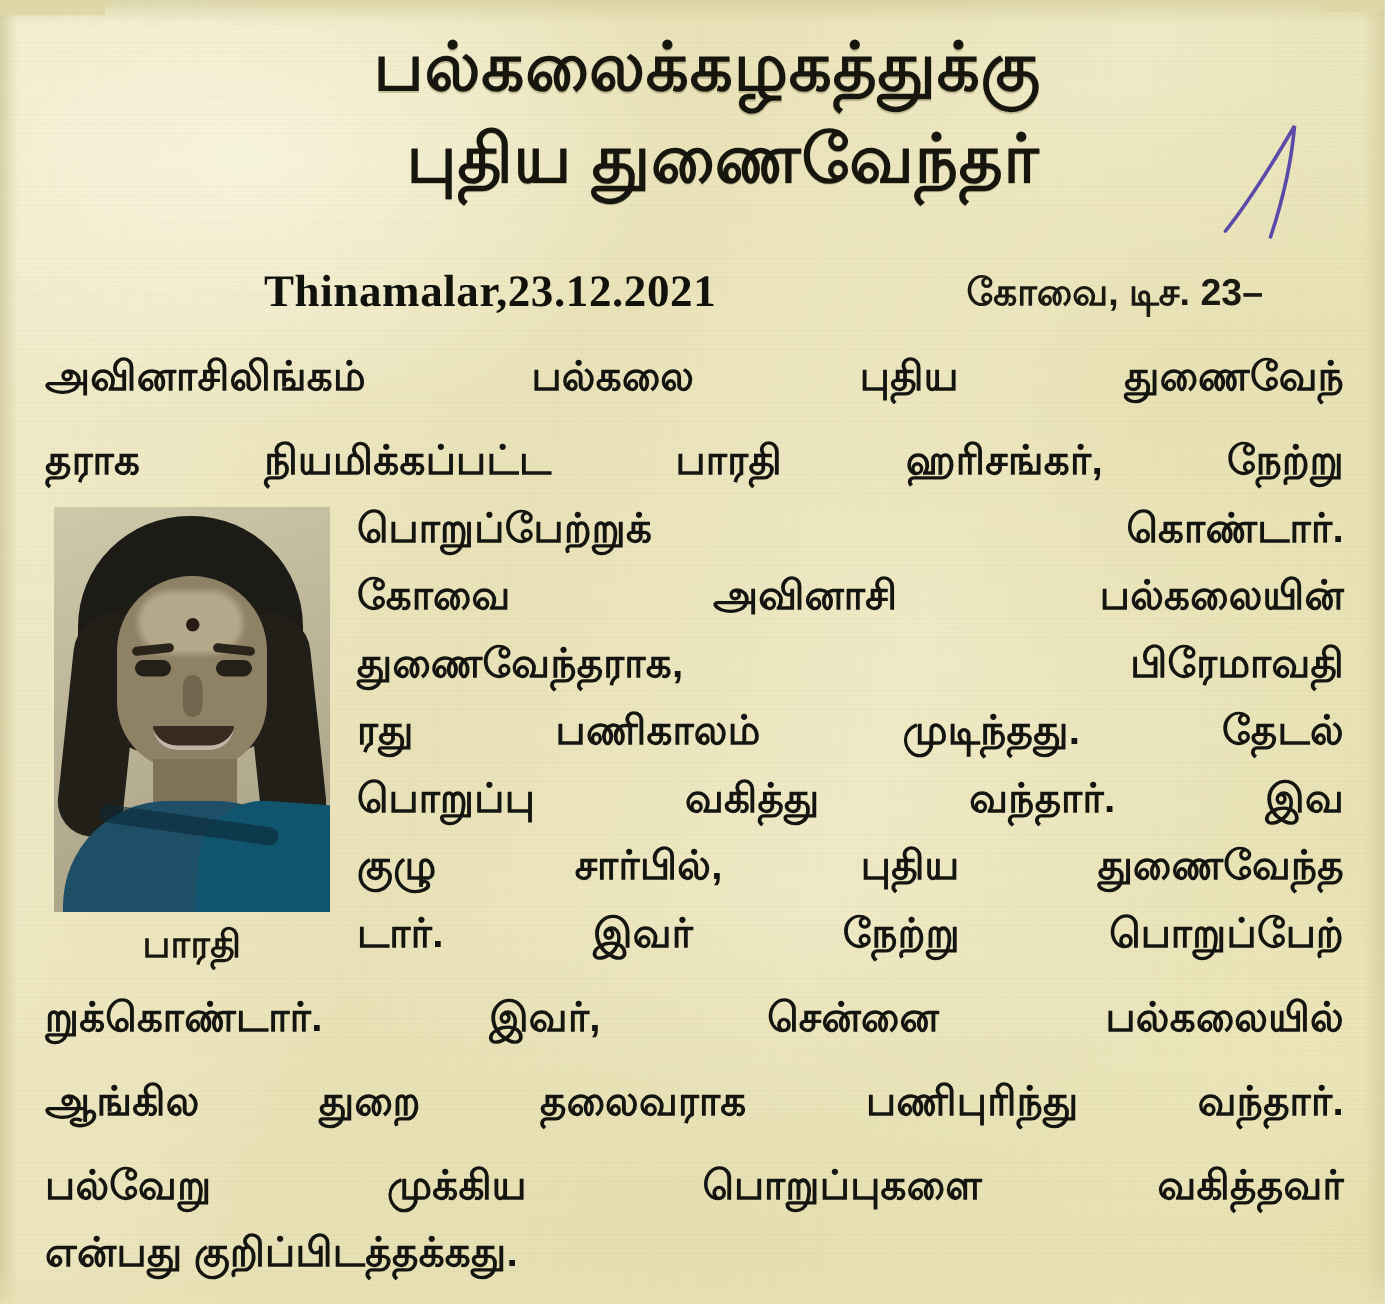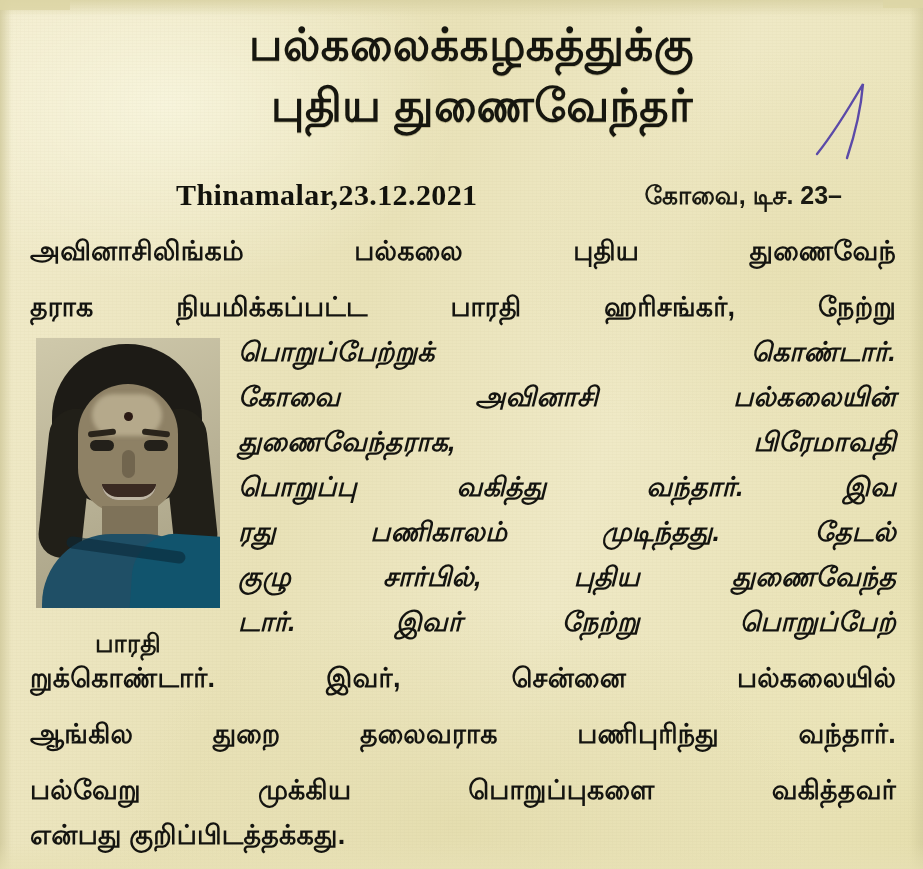--- a/index.html
+++ b/index.html
@@ -220,21 +220,21 @@
     background: #11546d;
     border-radius: 44px 0 0 0;
     transform: rotate(4deg);
   }
   .p-saree-edge {
     position: absolute; left: 30px; top: 206px; width: 120px; height: 12px;
     background: rgba(10,40,55,0.6); transform: rotate(8deg);
     border-radius: 8px;
   }
   #photo-caption {
-    margin-top: 21px;
+    margin-top: 8px;
     text-align: center;
     font-family: "Liberation Sans", sans-serif;
     font-weight: bold;
     font-size: 25px;
     color: #17170f;
     letter-spacing: 0.3px;
   }
 
   
   #body-text {
@@ -252,21 +252,20 @@
   .line {
     display: block;
     white-space: pre;
     height: 45px;
   }
   
   .line.wrap {
     padding-left: 208px;
     text-align: justify;
     text-align-last: justify;
-    font-style: italic;
   }
   .line.full {
     text-align: justify;
     text-align-last: justify;
     margin-top: 11px;
   }
   .line.last {
     text-align: center;
     text-align-last: left;
   }
@@ -320,22 +319,22 @@
     </div>
     <div id="photo-caption">பாரதி</div>
   </div>
 
   <div id="body-text">
     <span class="line full">அவினாசிலிங்கம் பல்கலை புதிய துணைவேந்</span>
     <span class="line full">தராக நியமிக்கப்பட்ட பாரதி ஹரிசங்கர், நேற்று</span>
     <span class="line wrap">பொறுப்பேற்றுக்      கொண்டார்.</span>
     <span class="line wrap">கோவை அவினாசி பல்கலையின்</span>
     <span class="line wrap">துணைவேந்தராக,      பிரேமாவதி</span>
+    <span class="line wrap">ரது பணிகாலம் முடிந்தது. தேடல்</span>
     <span class="line wrap">பொறுப்பு வகித்து வந்தார். இவ</span>
-    <span class="line wrap">ரது பணிகாலம் முடிந்தது. தேடல்</span>
     <span class="line wrap">குழு சார்பில், புதிய துணைவேந்த</span>
     <span class="line wrap">டார். இவர் நேற்று பொறுப்பேற்</span>
     <span class="line full">றுக்கொண்டார். இவர், சென்னை பல்கலையில்</span>
     <span class="line full">ஆங்கில துறை தலைவராக பணிபுரிந்து வந்தார்.</span>
     <span class="line full">பல்வேறு முக்கிய பொறுப்புகளை வகித்தவர்</span>
     <span class="line last">என்பது குறிப்பிடத்தக்கது.</span>
   </div>
 
 </div>
 

